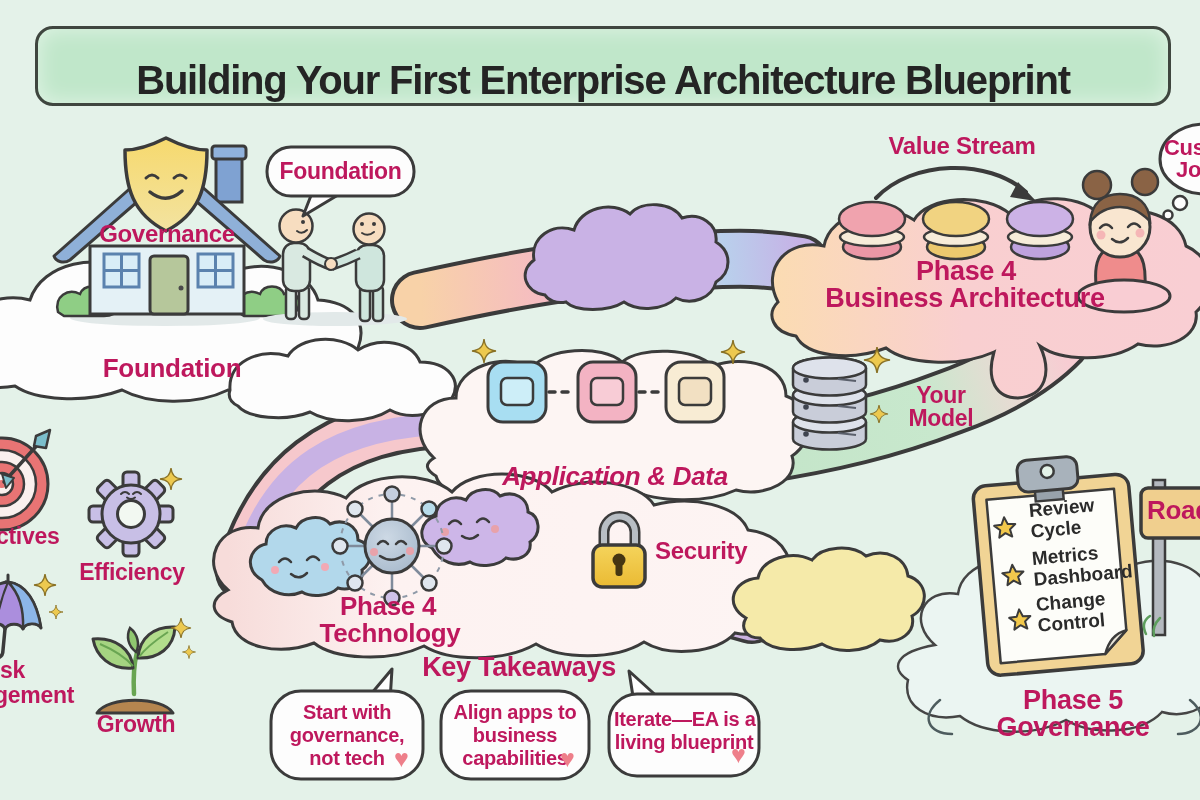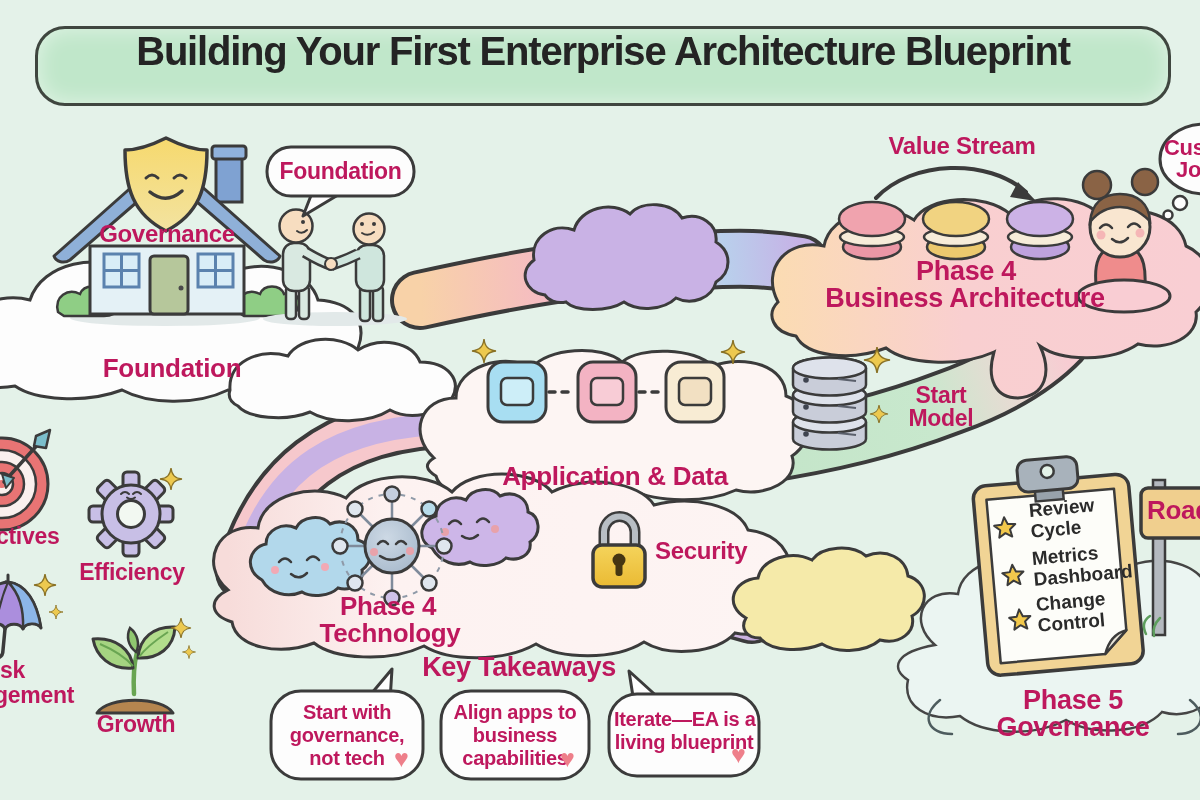--- a/index.html
+++ b/index.html
@@ -7,22 +7,22 @@
     position:relative;width:1200px;height:800px;overflow:hidden;
     background:#e4f2e9;
     font-family:"Liberation Sans","DejaVu Sans",sans-serif;
     color:#2b2b2b;
   }
   .art{position:absolute;left:0;top:0;}
   .txt{position:absolute;font-weight:700;color:#be185d;white-space:nowrap;letter-spacing:-0.3px;line-height:1.1;}
   .ctr{text-align:center;}
   .title-banner{
     position:absolute;left:35px;top:26px;width:1130px;height:74px;
-    background:#c0e7ca;border:3.5px solid #3f463f;border-radius:30px;
-    display:flex;align-items:flex-start;justify-content:center;
+    background:#c0e7ca;border:3.5px solid #3f463f;border-radius:18px;
+    display:flex;align-items:flex-end;justify-content:center;
     box-shadow:inset 0 0 22px rgba(255,255,255,.55);
   }
   .title-banner .t{font-size:40px;font-weight:700;letter-spacing:-1.2px;color:#242424;}
   .heart{position:absolute;font-size:25px;color:#ee7f8a;font-weight:700;}
   .rot{transform:rotate(-5deg);transform-origin:left top;}
   .chk{position:absolute;font-weight:700;font-size:19px;line-height:1.1;color:#2b2b2b;}
 </style>
 </head>
 <body>
 
@@ -381,22 +381,22 @@
 <div class="txt ctr" style="left:92px;top:221px;width:150px;font-size:24px;">Governance</div>
 <div class="txt ctr" style="left:269px;top:159px;width:143px;font-size:23px;">Foundation</div>
 <div class="txt ctr" style="left:22px;top:354px;width:300px;font-size:26px;">Foundation</div>
 
 <div class="txt ctr" style="left:812px;top:133px;width:300px;font-size:24px;">Value Stream</div>
 <div class="txt ctr" style="left:816px;top:257px;width:300px;font-size:27px;">Phase 4</div>
 <div class="txt ctr" style="left:815px;top:284px;width:300px;font-size:27px;">Business Architecture</div>
 <div class="txt" style="left:1164px;top:136px;font-size:22px;">Cus</div>
 <div class="txt" style="left:1176px;top:158px;font-size:22px;">Jo</div>
 
-<div class="txt ctr" style="left:465px;top:462px;width:300px;font-size:26px;">Application &amp; Data</div>
-<div class="txt ctr" style="left:866px;top:383px;width:150px;font-size:23px;">Start</div>
+<div class="txt ctr" style="left:465px;top:462px;width:300px;font-size:26px;font-style:italic;">Application &amp; Data</div>
+<div class="txt ctr" style="left:866px;top:383px;width:150px;font-size:23px;">Your</div>
 <div class="txt ctr" style="left:866px;top:406px;width:150px;font-size:23px;">Model</div>
 
 <div class="txt ctr" style="left:238px;top:592px;width:300px;font-size:26px;">Phase 4</div>
 <div class="txt ctr" style="left:240px;top:619px;width:300px;font-size:26px;">Technology</div>
 <div class="txt" style="left:655px;top:538px;font-size:24px;">Security</div>
 
 <div class="chk rot" style="left:1028px;top:501px;">
   <div>Review</div>
   <div>Cycle</div>
 </div>

